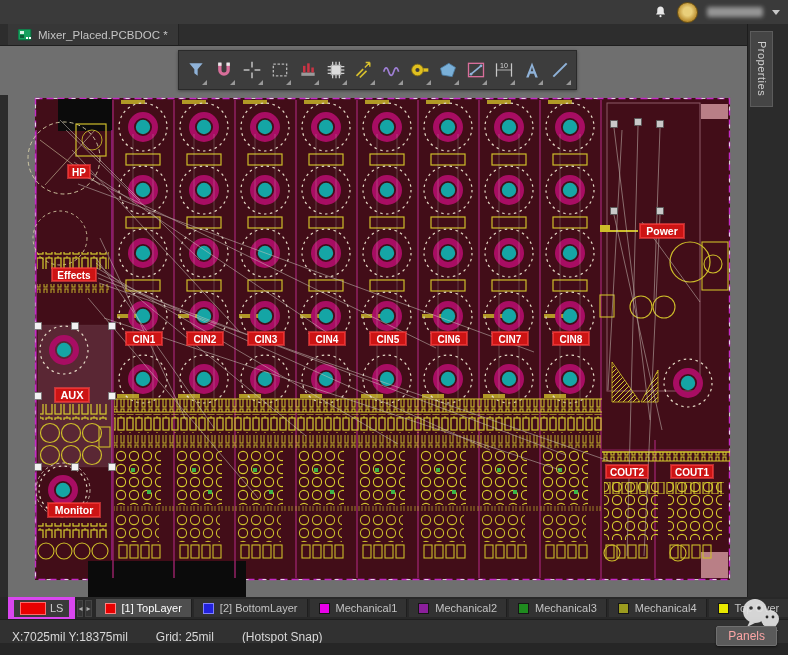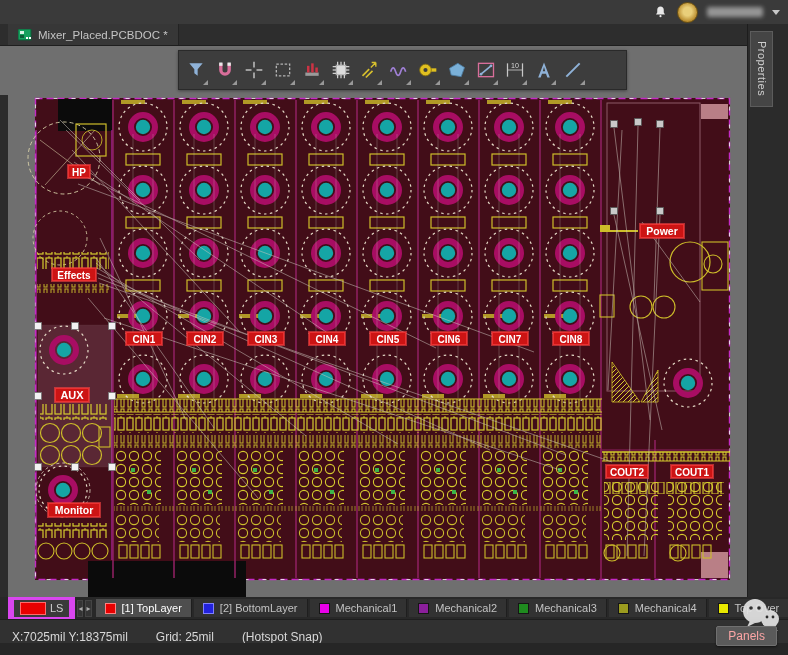--- a/index.html
+++ b/index.html
@@ -11,21 +11,21 @@
   .blurname{width:56px;height:10px;background:#969696;border-radius:2px;filter:blur(2.2px)}
   .caret{width:0;height:0;border-left:4px solid transparent;border-right:4px solid transparent;border-top:5px solid #c8c8c8}
   .tabrow{position:absolute;left:0;top:24px;width:788px;height:22px;background:#2d2d2d;border-bottom:1px solid #1e1e1e;display:flex;align-items:stretch;padding-left:8px;box-sizing:border-box}
   .doc-tab{display:flex;align-items:center;gap:6px;padding:0 10px;font-size:11.5px;color:#c4c4c4;background:#373737;border-right:1px solid #232323;margin-right:2px;white-space:nowrap;cursor:default}
   .doc-tab.active{background:#4d4d4d;color:#ffffff}
   
   .canvas{position:absolute;left:0;top:46px;width:747px;height:551px;background:#6f6f6f}
   .leftstrip{position:absolute;left:0;top:95px;width:8px;height:502px;background:#2c2c2c}
   .rightpanel{position:absolute;left:747px;top:24px;width:41px;height:573px;background:#2b2b2b;border-left:1px solid #1d1d1d}
   .props-tab{position:absolute;left:2px;top:7px;width:21px;height:74px;background:#454545;border:1px solid #5c5c5c;color:#cfcfcf;font-size:11px;writing-mode:vertical-rl;display:flex;align-items:center;justify-content:center;letter-spacing:.5px}
-  .toolbar{position:absolute;left:178px;top:50px;width:449px;height:40px;background:#3d3d3d;border:1px solid #2a2a2a;box-shadow:0 1px 3px rgba(0,0,0,.4);display:flex;align-items:center;padding:0 3px;box-sizing:border-box;gap:1px;z-index:5}
+  .toolbar{position:absolute;left:178px;top:50px;width:399px;height:40px;background:#3d3d3d;border:1px solid #2a2a2a;box-shadow:0 1px 3px rgba(0,0,0,.4);display:flex;align-items:center;padding:0 3px;box-sizing:border-box;gap:1px;z-index:5}
   .tb-btn{position:relative;width:28px;height:33px;background:transparent;border:none;padding:0;display:flex;align-items:center;justify-content:center;cursor:default}
   .tb-btn::after{content:"";position:absolute;right:2px;bottom:2px;border-left:5px solid transparent;border-bottom:5px solid #989898}
   
   .layerbar{position:absolute;left:0;top:597px;width:788px;height:22px;background:#282828;display:flex;align-items:center;padding-left:8px;box-sizing:border-box;gap:2px;overflow:hidden}
   .ls-box{display:flex;align-items:center;gap:4px;background:#3a3a3a;border:6px solid #d946ef;height:17px;padding:0 6px;color:#cfcfcf;font-size:11px}
   .ls-sw{width:24px;height:11px;background:#e80000;border:1px solid #ff6b6b}
   .nav-btn{width:14px;height:17px;background:#343434;border:1px solid #444;color:#aaa;font-size:8px;display:flex;align-items:center;justify-content:center;padding:0}
   .layer-tab{display:flex;align-items:center;gap:6px;height:18px;padding:0 9px;background:#323232;color:#c2c2c2;font-size:11px;white-space:nowrap;border-right:1px solid #1e1e1e;cursor:default}
   .layer-tab.active{background:#4e4e4e;color:#fff;font-weight:normal}
   .sw{width:11px;height:11px;border:1px solid #151515;box-sizing:border-box}

